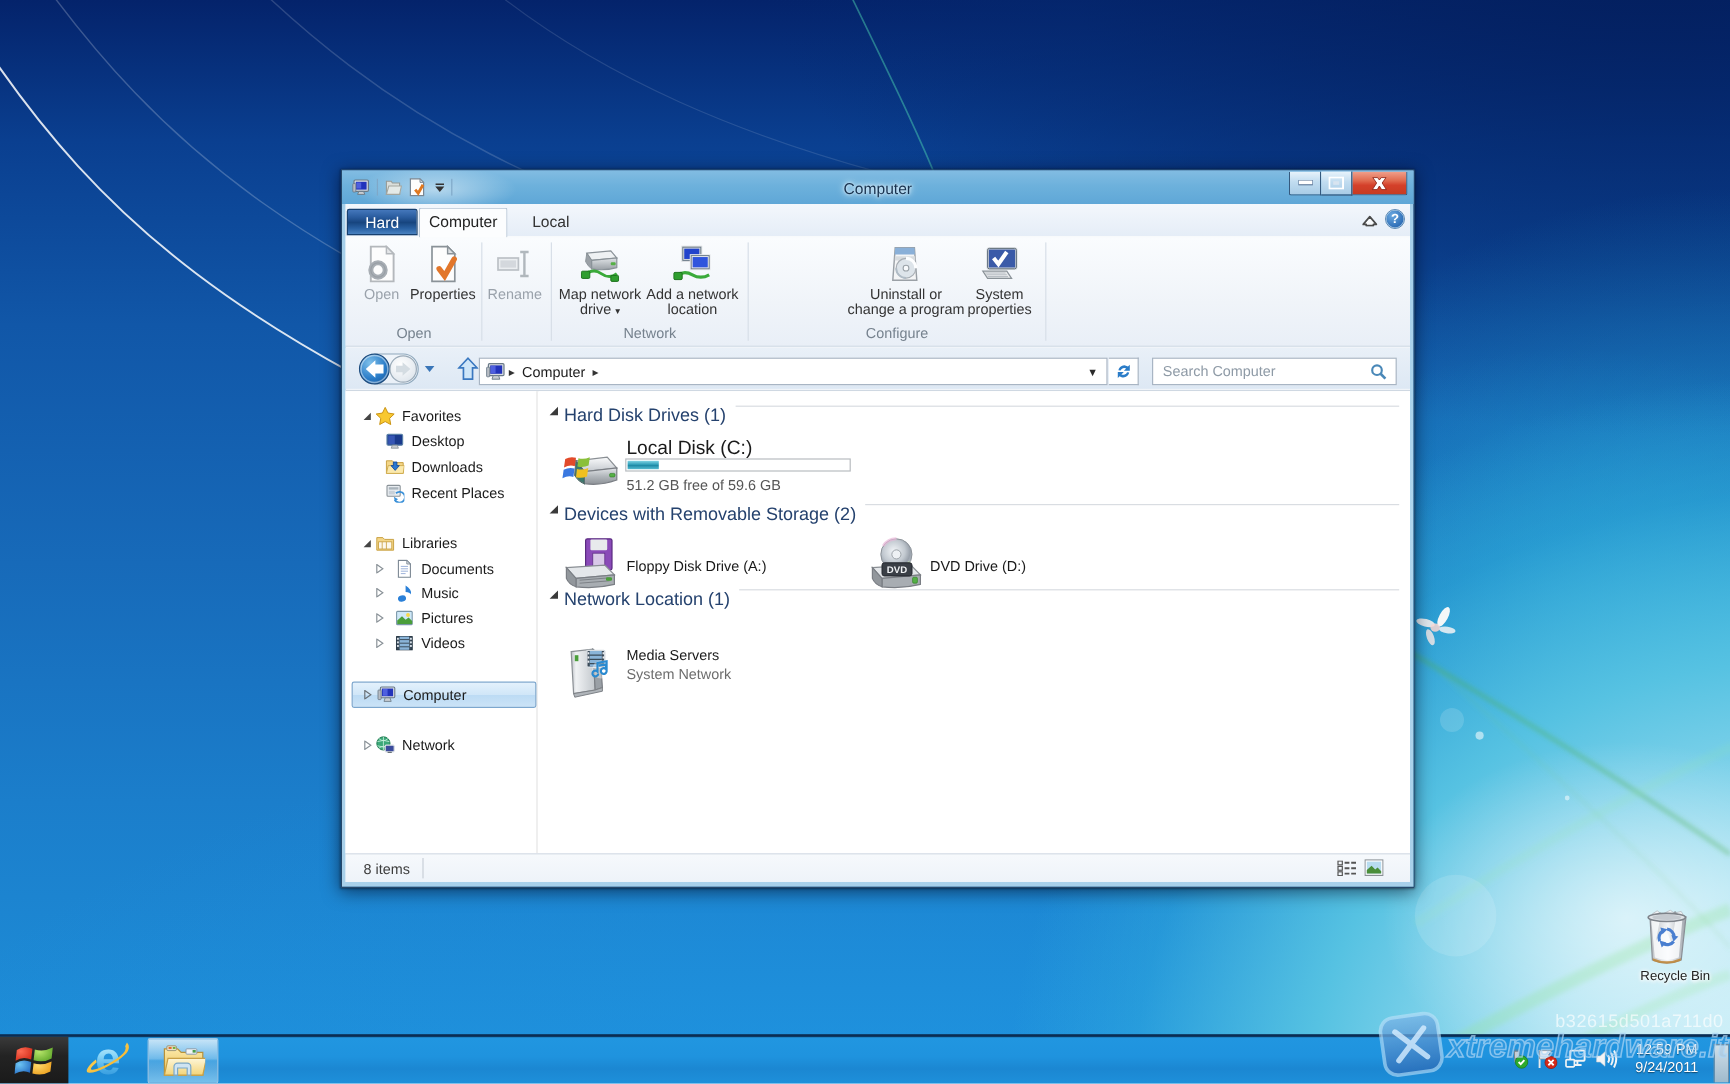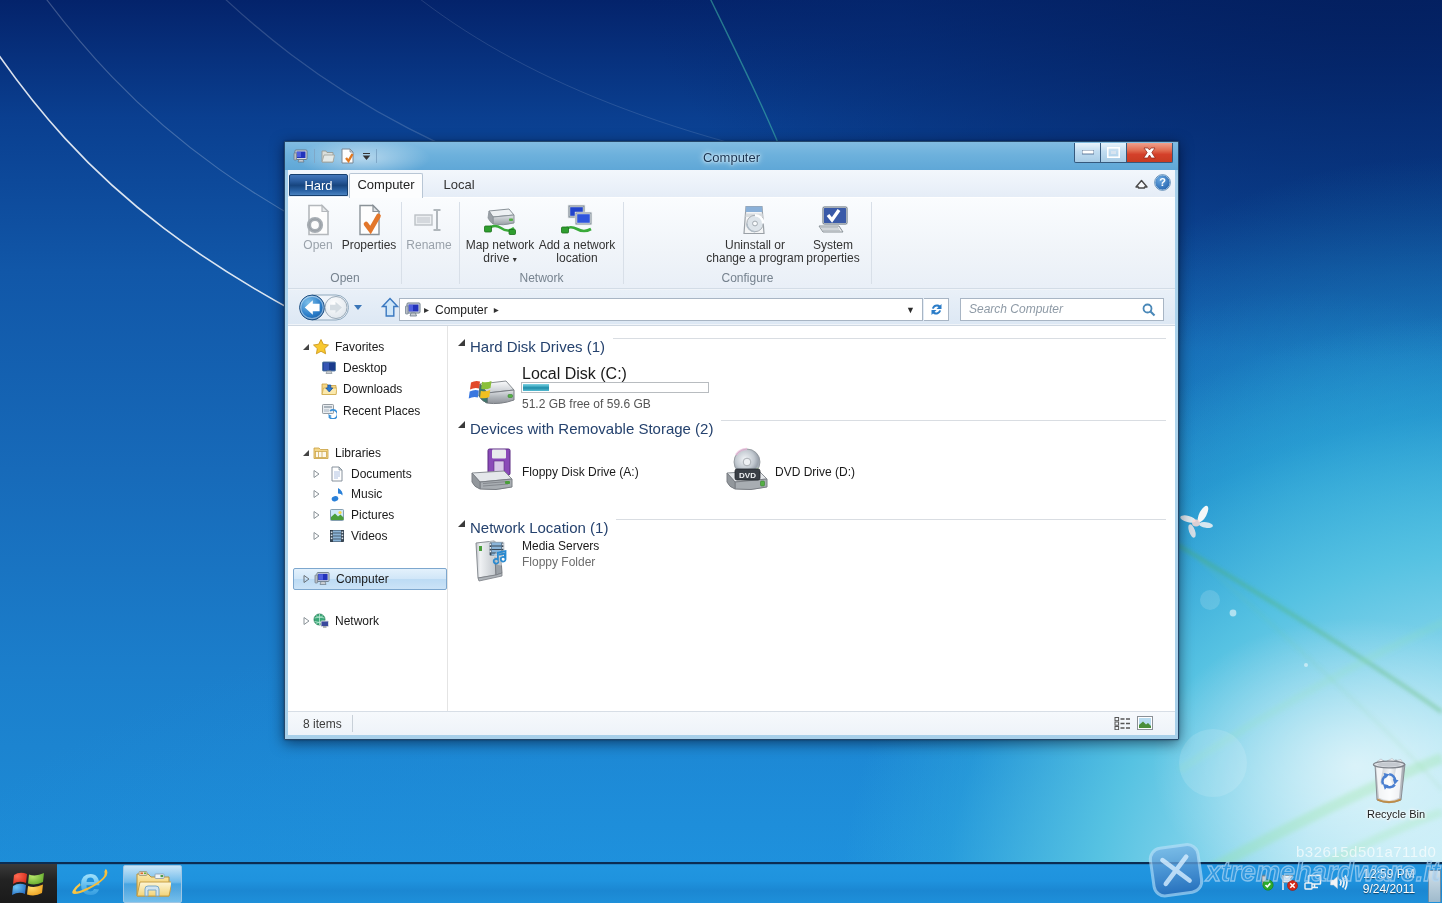--- a/index.html
+++ b/index.html
@@ -62,21 +62,21 @@
   #ribbon { position:absolute; left:0; top:28px; width:100%; height:91px;
     background:linear-gradient(180deg,#fafcfe 0%, #f0f4f9 60%, #e9eff7 100%); border-bottom:1px solid #d3dce6; }
   .glabel { position:absolute; bottom:3px; font-size:12px; color:#76828e; text-align:center; }
   .rsep { position:absolute; top:4px; bottom:4px; width:1px; background:#d8dfe8; }
   .rbtn { position:absolute; top:6px; text-align:center; font-size:12px; color:#333; line-height:13px; }
   .rbtn .ric { display:block; margin:0 auto 3px auto; width:32px; height:32px; }
   .rbtn.gray { color:#9aa2ab; }
   
   #addr { position:absolute; left:0; top:120px; width:100%; height:34px; background:linear-gradient(180deg,#e9f0f8,#dde8f4); }
   #addrbox { position:absolute; left:111px; top:8px; width:524px; height:23px; background:#fff; border:1px solid #a8b5c4; display:flex; align-items:center; }
-  #searchbox { position:absolute; left:672px; top:8px; width:204px; height:23px; background:#fff; border:1px solid #a8b5c4; color:#8e9aa6; font-style:italic; font-size:12px; line-height:21px; padding-left:8px; }
+  #searchbox { position:absolute; left:672px; top:8px; width:204px; height:23px; background:#fff; border:1px solid #a8b5c4; color:#8e9aa6; font-size:12px; line-height:21px; padding-left:8px; }
   #refresh { position:absolute; left:636px; top:8px; width:25px; height:23px; border:1px solid #a8b5c4; border-left:none; background:#fff; display:flex; align-items:center; justify-content:center; }
   
   #main { position:absolute; left:0; top:155px; right:0; bottom:24px; background:#fff; border-top:1px solid #cfd8e2; }
   #navpane { position:absolute; left:0; top:0; width:160px; bottom:0; background:#fff; border-right:1px solid #e4e4e4; font-size:12px; color:#1a1a1a; }
   .nav-item { position:absolute; height:21px; display:flex; align-items:center; white-space:nowrap; }
   .exp { margin-right:3px; flex:none; }
   .nav-ico { width:16px; height:16px; margin-right:6px; flex:none; }
   .nav-sel { position:absolute; left:5px; top:242px; width:154px; height:22px; border:1px solid #7da7ce; border-radius:2px;
     background:linear-gradient(180deg,#e3f1fc 0%, #d0e6f8 50%, #bcdbf4 51%, #cbe3f7 100%); }
   .crumb-sep { color:#333; font-size:10px; margin:0 2px; }
@@ -549,21 +549,21 @@
             <path d="M35,21 A13,13 0 0 1 26,28" fill="none" stroke="#b8d8a8" stroke-width="2.4" opacity="0.7"></path>
             <circle cx="24" cy="15" r="3.8" fill="#eef1f4" stroke="#9aa0a6" stroke-width="0.8"></circle>
             <path d="M4,26 L36,24 L44,32 L12,35 Z" fill="#e4e7ea" stroke="#8a8f94" stroke-width="1"></path>
             <path d="M12,35 L44,32 L44,40 Q28,44 12,42 Z" fill="#a8adb2" stroke="#7a7e84" stroke-width="1"></path>
             <path d="M4,26 L12,35 L12,42 Q6,40 4,35 Z" fill="#92979c" stroke="#7a7e84" stroke-width="1"></path>
             <rect x="12" y="22" width="25" height="11" rx="2" fill="#3a3f46" stroke="#22262c" stroke-width="0.8"></rect>
             <text x="24.5" y="30.5" text-anchor="middle" font-size="8" font-weight="bold" fill="#f0f2f4" font-family="Liberation Sans, sans-serif">DVD</text>
             <rect x="37.5" y="34" width="4" height="5" rx="1" fill="#55b045" stroke="#2a7a20" stroke-width="0.5"></rect>
           </svg>
           <div style="position:absolute;left:326px;top:139px;font-size:12px;color:#1a1a1a">DVD Drive (D:)</div>
-          <div class="ghdr" style="left:8px;top:193px;width:709px">
+          <div class="ghdr" style="left:8px;top:165px;width:709px">
             <svg width="9" height="9" viewBox="0 0 9 9" style="margin-right:4px">
                 <path d="M8,1 L8,8 L1,8 Z" fill="#3a3a3a"></path>
               </svg>
             <span>Network Location (1)</span>
               <span class="line"></span>
           </div>
           <svg style="position:absolute;left:21px;top:211px" width="44" height="46" viewBox="0 0 44 46">
             <defs>
               <linearGradient id="srvb" x1="0" y1="0" x2="1" y2="0">
                   <stop offset="0" stop-color="#babec4"></stop>
@@ -583,21 +583,21 @@
                 <rect x="2.6" y="7" width="1.5" height="1.8" fill="#e8ecf0"></rect>
                 <rect x="2.6" y="10.5" width="1.5" height="1.8" fill="#e8ecf0"></rect>
               <rect x="15.1" y="3.5" width="1.5" height="1.8" fill="#e8ecf0"></rect>
                 <rect x="15.1" y="7" width="1.5" height="1.8" fill="#e8ecf0"></rect>
                 <rect x="15.1" y="10.5" width="1.5" height="1.8" fill="#e8ecf0"></rect>
               <circle cx="14" cy="18" r="7.5" fill="#fff" opacity="0.4"></circle>
               <path d="M11.5,21.5 a2.4,2.4 0 1 1 -0.6,-1.9 L10.9,12.5 L18.5,11 L18.5,19.5 a2.4,2.4 0 1 1 -0.6,-1.9 L17.9,13.5 L12,14.7" fill="none" stroke="#2a8ad0" stroke-width="1.8"></path>
             </g>
           </svg>
           <div style="position:absolute;left:73px;top:213px;font-size:12px;color:#1a1a1a">Media Servers</div>
-          <div style="position:absolute;left:73px;top:229px;font-size:12px;color:#6d6d6d">Floppy Folder</div>
+          <div style="position:absolute;left:73px;top:229px;font-size:12px;color:#6d6d6d">System Network</div>
         </div>
       </div>
       <div id="status">
         <div style="position:absolute;left:15px;top:5px">8 items</div>
         <div style="position:absolute;left:64px;top:3px;bottom:3px;width:1px;background:#c8d0d8"></div>
         <svg style="position:absolute;right:44px;top:5px" width="17" height="13" viewBox="0 0 17 13">
           <rect x="1" y="0.5" width="3.6" height="3.2" fill="none" stroke="#555" stroke-width="1"></rect>
             <rect x="1" y="5" width="3.6" height="3.2" fill="none" stroke="#555" stroke-width="1"></rect>
             <rect x="1" y="9.5" width="3.6" height="3.2" fill="none" stroke="#555" stroke-width="1"></rect>
           <path d="M6.5,2 L10.5,2 M12,2 L16,2 M6.5,6.5 L10.5,6.5 M12,6.5 L16,6.5 M6.5,11 L10.5,11 M12,11 L16,11" stroke="#555" stroke-width="1.6"></path>

